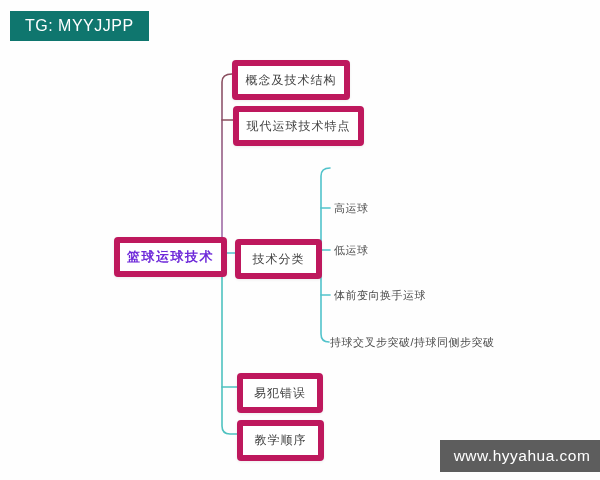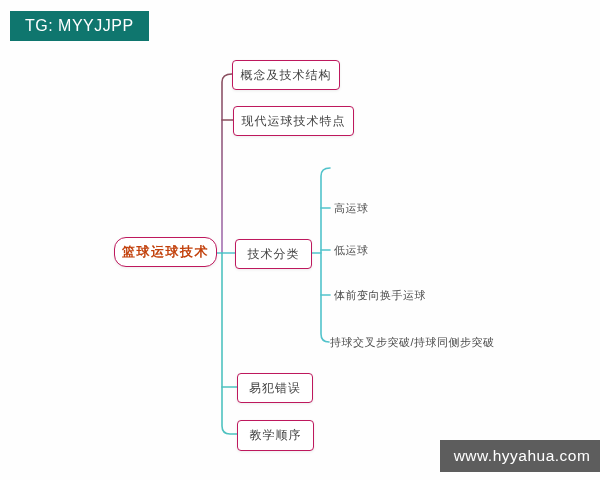--- a/index.html
+++ b/index.html
@@ -8,26 +8,26 @@
     position:relative; width:600px; height:480px; background:#fefefe; overflow:hidden;
   }
   svg.connectors { position:absolute; left:0; top:0; width:600px; height:480px; }
   .wm {
     position:absolute; color:#fff; font-size:16px; letter-spacing:.5px;
     display:flex; align-items:center; padding:0 15px; height:30px;
   }
   .wm-tl { left:10px; top:11px; }
   .wm-br { left:440px; top:440px; height:32px; font-size:15.5px; padding:0 13px; min-width:138px; justify-content:center; }
   .node {
-    position:absolute; background:#fff; border:1px solid #be185d; border-radius:4px;
+    position:absolute; background:#fff; border:6px solid #be185d; border-radius:4px;
     box-shadow:0 1px 3px rgba(0,0,0,.07);
     display:flex; align-items:center; justify-content:center;
     font-size:12px; color:#3f3f3f; letter-spacing:1px; white-space:nowrap;
   }
-  .node.root { font-size:13px; font-weight:bold; color:#c2410c; border-radius:12px; letter-spacing:1.5px; }
+  .node.root { font-size:13px; font-weight:bold; color:#6d28d9; border-radius:4px; letter-spacing:1.5px; }
   .leaf {
     position:absolute; transform:translateY(-50%);
     font-size:11px; color:#4c4c4c; letter-spacing:.5px; white-space:nowrap;
   }
 </style>
 </head>
 <body>
 
 <div class="canvas">
 

